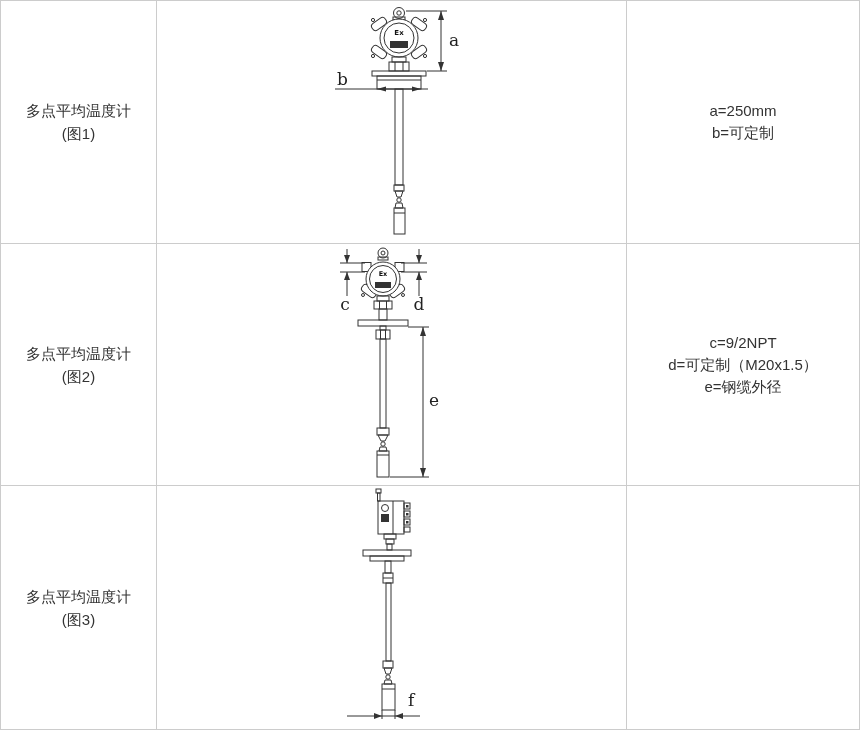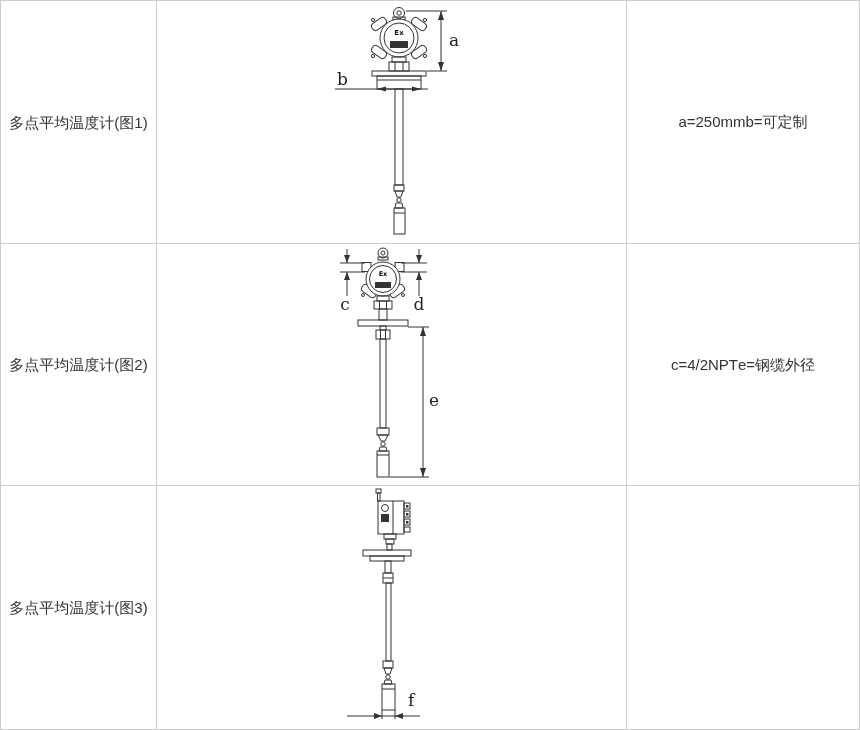--- a/index.html
+++ b/index.html
@@ -8,21 +8,21 @@
     border:1px solid #cccccc; background:#ffffff;
     display:grid;
     grid-template-columns:156px 470px 232px;
     grid-template-rows:243px 242px 243px;
     font-family:"Liberation Sans","DejaVu Sans",sans-serif;
     color:#333333;
   }
   .cell { display:flex; align-items:center; justify-content:center; overflow:hidden; }
   .b-r { border-right:1px solid #cccccc; }
   .b-b { border-bottom:1px solid #cccccc; }
-  .label-cell, .spec-cell { flex-direction:row; font-size:15px; }
+  .label-cell, .spec-cell { flex-direction:column; font-size:15px; }
   .label-cell div { line-height:23px; text-align:center; }
   .spec-cell div { line-height:22px; text-align:left; }
   svg { display:block; }
   svg .ln { stroke:#333333; stroke-width:1; fill:none; }
   svg .fl { fill:#333333; stroke:none; }
   svg .wh { fill:#ffffff; }
   svg text.dim { font-family:"DejaVu Serif","Liberation Serif",serif; font-size:17px; fill:#222222; }
   svg text.ex { font-family:"DejaVu Sans","Liberation Sans",sans-serif; font-weight:bold; fill:#111111; }
 </style>
 </head>
@@ -172,21 +172,22 @@
         <path class="ln" d="M221,191 L231,191 L228,197 L224,197 Z"></path>
         <circle class="ln" cx="226" cy="200" r="2.2"></circle>
         <path class="ln" d="M223,203 L229,203 L230,207 L222,207 Z"></path>
         <rect class="ln" x="220" y="207" width="12" height="26"></rect>
         <line class="ln" x1="220" y1="211" x2="232" y2="211"></line>
       </g>
     </svg>
   </div>
 
   <div class="cell spec-cell b-b">
-    <div>c=4/2NPT</div>
+    <div>c=9/2NPT</div>
+    <div>d=可定制（M20x1.5）</div>
     <div>e=钢缆外径</div>
   </div>
 
   <div class="cell label-cell b-r">
     <div>多点平均温度计</div>
     <div>(图3)</div>
   </div>
 
   <div class="cell b-r">
     <svg width="469" height="243" viewBox="0 0 469 243">

